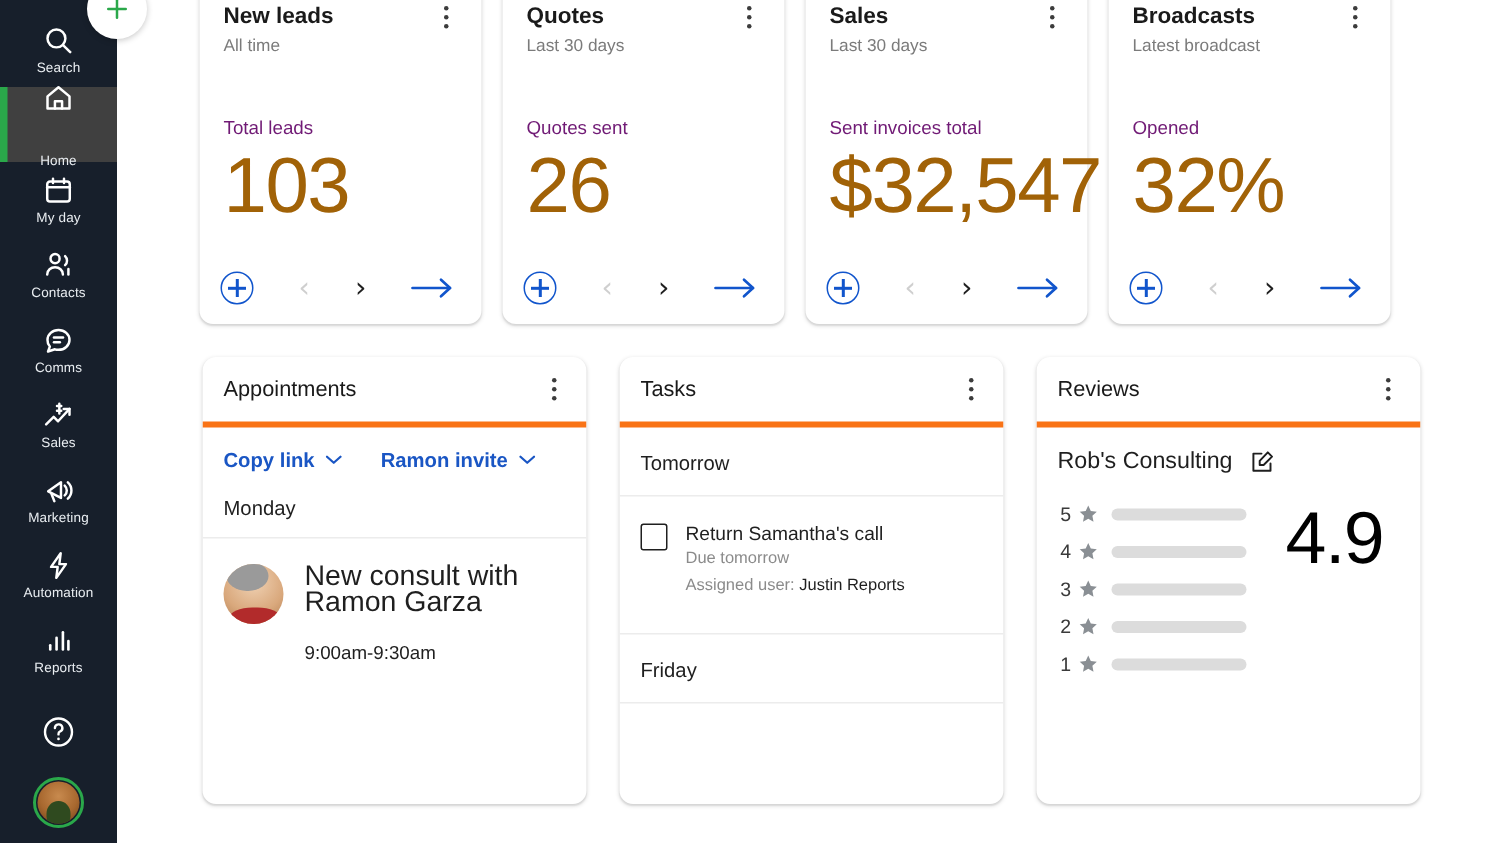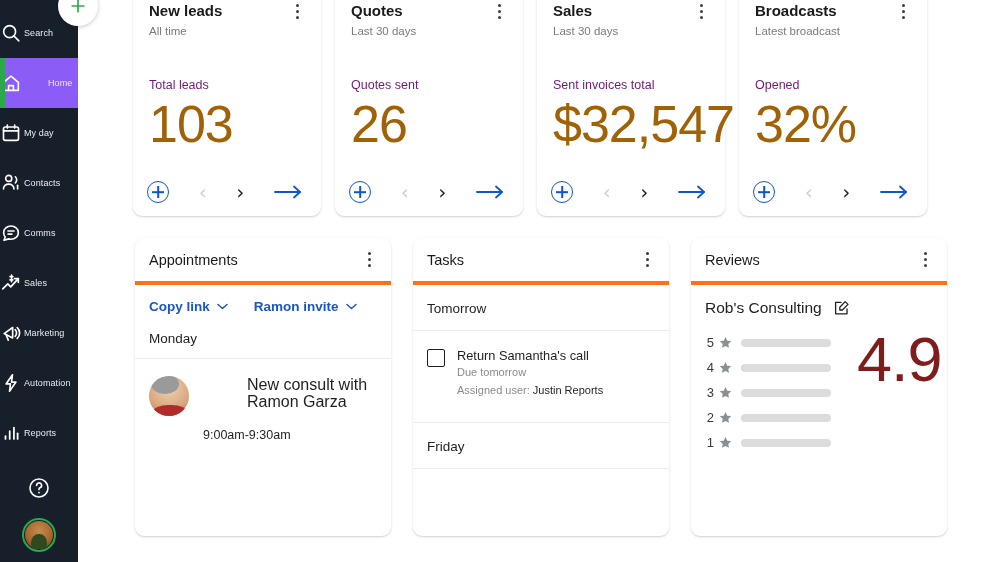--- a/index.html
+++ b/index.html
@@ -16,26 +16,26 @@
     width: 78px; height: 562px;
     background: #171f2b;
     position: relative;
     flex: 0 0 78px;
     display: flex; flex-direction: column; align-items: center;
     overflow: hidden;
   }
   .nav-list { width: 100%; padding-top: 8px; }
   .nav-item {
     width: 100%; height: 50px;
-    display: flex; flex-direction: row;
-    align-items: center; 
+    display: flex; flex-direction: column;
+    align-items: center; justify-content: center;
     position: relative; cursor: pointer;
     gap: 2px;
   }
-  .nav-item.active { background: #8b5cf6; gap: 26px; }
+  .nav-item.active { background: #404040; gap: 26px; }
   .nav-item.active::before {
     content: ""; position: absolute; left: 0; top: 0; bottom: 0;
     width: 5px; background: #2aa84a;
   }
   .nav-icon { width: 22px; height: 22px; display: block; color: #ffffff; }
   .nav-icon svg { width: 22px; height: 22px; display: block; }
   .nav-label {
     font-size: 9px; color: #e9edf1; letter-spacing: .1px;
     line-height: 11px; text-align: center;
   }
@@ -168,21 +168,21 @@
     content: ""; position: absolute; left: 6%; top: -6%;
     width: 70%; height: 52%; border-radius: 50%;
     background: #9a9a9a;
   }
   .appt-avatar::after {
     content: ""; position: absolute; left: 10%; bottom: -10%;
     width: 85%; height: 38%; border-radius: 45% 45% 0 0;
     background: #b22b2b;
   }
   .appt-texts { display: flex; flex-direction: column; }
-  .appt-title { font-size: 16px; color: #1f1f1f; line-height: 17px; margin-left: 44px; }
+  .appt-title { font-size: 19px; color: #1f1f1f; line-height: 17px; }
   .appt-time { font-size: 12.5px; color: #1f1f1f; margin-top: 18px; }
 
   
   .task-day {
     font-size: 13.5px; color: #1f1f1f; padding: 16px 14px 14px 14px;
     border-bottom: 1px solid #ececec;
   }
   .task-day.second { border-top: 1px solid #ececec; border-bottom: 1px solid #ececec; }
   .task-item { display: flex; gap: 12px; padding: 17px 14px 0 14px; }
   .task-check {
@@ -205,21 +205,21 @@
   .rev-row { display: flex; align-items: center; gap: 5px; }
   .rev-num { font-size: 13px; color: #3a3a3a; width: 9px; text-align: right; }
   .star { width: 13px; height: 13px; color: #8a8f94; }
   .star svg { width: 13px; height: 13px; display: block; }
   .bar-track {
     width: 90px; height: 8px; border-radius: 4px; background: #dcdcdc;
     margin-left: 4px; overflow: hidden;
   }
   .bar-fill { height: 100%; border-radius: 4px; background: #f5da42; }
   .rev-score {
-    font-size: 63px; color: #7f1d1d; line-height: 52px;
+    font-size: 49px; color: #000000; line-height: 52px;
     margin-left: 26px; margin-top: 2px; letter-spacing: -1px;
   }
 </style>
 </head>
 <body>
 
 <div class="app">
 
   <nav class="sidebar">
     <div class="nav-list">

